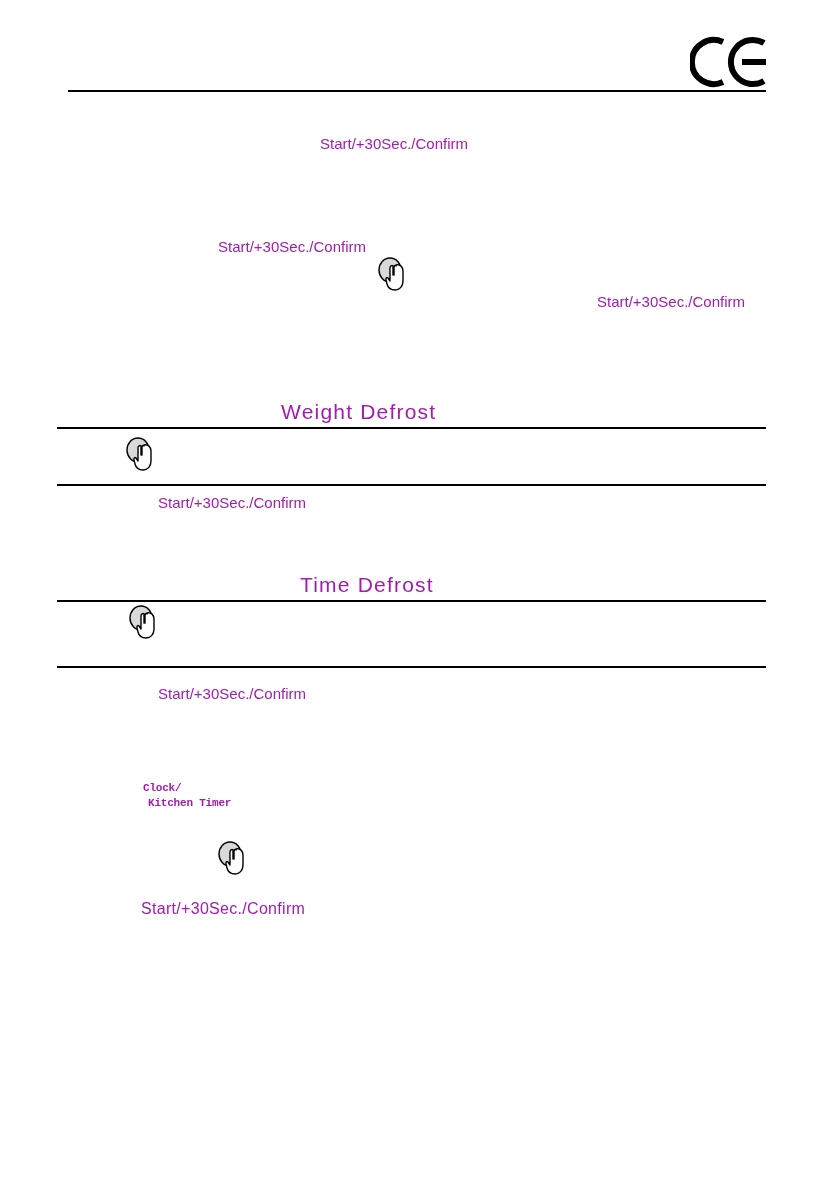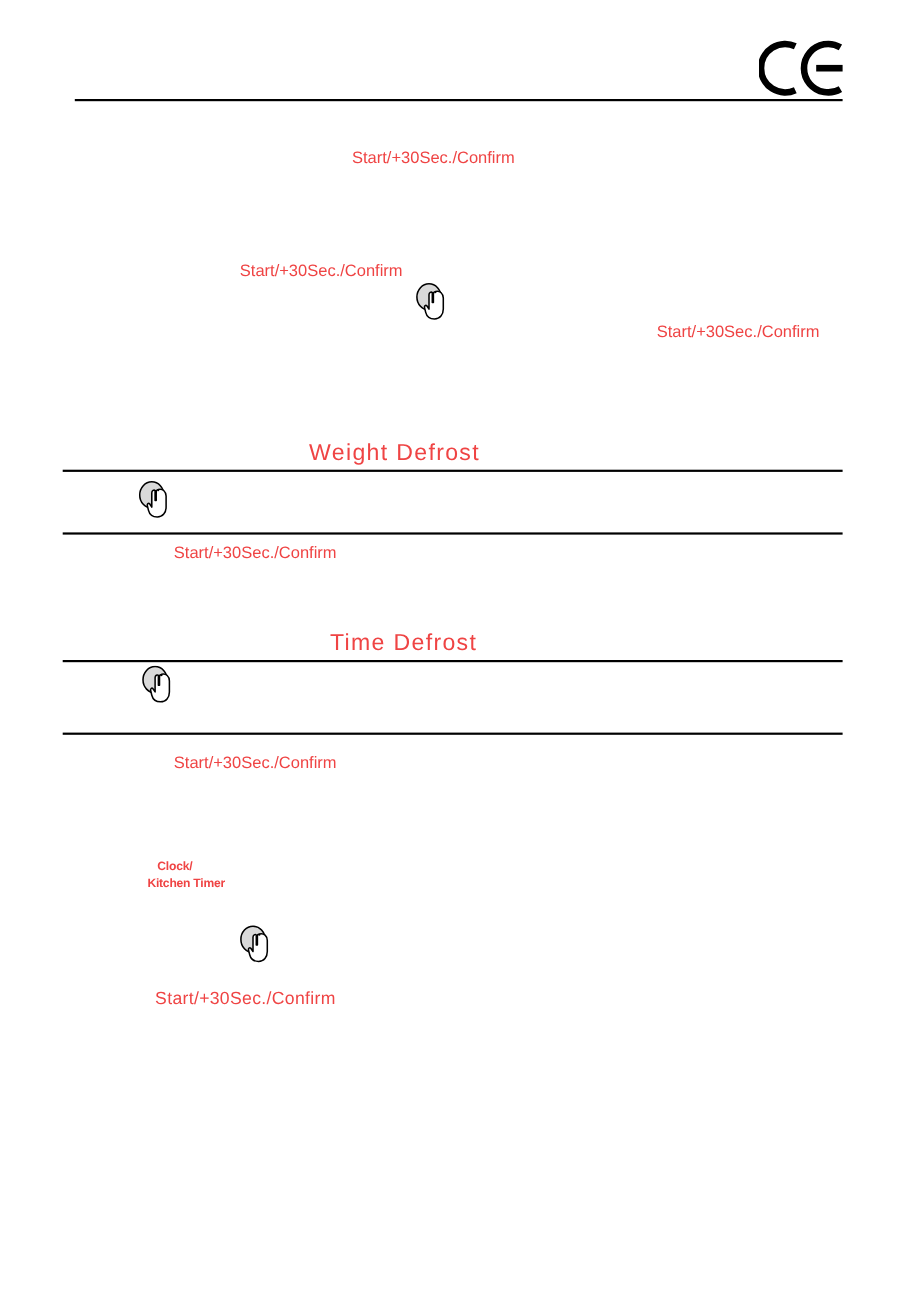--- a/index.html
+++ b/index.html
@@ -18,25 +18,25 @@
   }
   .rule {
     position: absolute;
     background: #000000;
     height: 2px;
   }
   .txt {
     position: absolute;
     white-space: nowrap;
     font-family: "Liberation Sans", sans-serif;
-    color: #ef4444;
+    color: #a21caf;
   }
   .t15 { font-size: 15px; }
   .t16 { font-size: 16px; letter-spacing: 0.3px; }
-  .t11 { font-size: 11px; font-weight: bold; letter-spacing: -0.2px; }
+  .t11 { font-size: 11px; font-weight: bold; letter-spacing: -0.2px; font-family: Liberation Mono, monospace; }
   .heading {
     font-size: 21px;
     letter-spacing: 1.2px;
   }
   
   .ce {
     position: absolute;
     left: 690px;
     top: 34px;
     width: 80px;
@@ -101,21 +101,21 @@
       <ellipse cx="14" cy="13" rx="11" ry="12" fill="#d9d9d9" stroke="#000" stroke-width="1.4"></ellipse>
       <path d="M20 8 C24 7 27 10 27 14 L27 24 C27 29 24 33 19 33 C15 33 12 31 11 27 L10 23 C9.5 21 11 20 12 21 L14 24 L14 11 C14 9 16 8 17 9 L17 18 L18 18 L18 10 C18 8 20 8 20 9 Z" fill="#ffffff" stroke="#000" stroke-width="1.4" stroke-linejoin="round"></path>
     </svg>
   </div>
 
   <div class="rule" style="left:57px; top:666px; width:709px;"></div>
 
   <div class="txt t15" style="left:158px; top:685px;">Start/+30Sec./Confirm</div>
 
   <div class="txt t11" style="left:143px; top:782px;">Clock/</div>
-  <div class="txt t11" style="left:106px; top:797px;padding-left:28px;">Kitchen Timer</div>
+  <div class="txt t11" style="left:120px; top:797px;padding-left:28px;">Kitchen Timer</div>
 
   <div class="hand" style="left:216px; top:841px;">
     <svg width="34" height="36" viewBox="0 0 34 36" xmlns="http://www.w3.org/2000/svg">
       <ellipse cx="14" cy="13" rx="11" ry="12" fill="#d9d9d9" stroke="#000" stroke-width="1.4"></ellipse>
       <path d="M20 8 C24 7 27 10 27 14 L27 24 C27 29 24 33 19 33 C15 33 12 31 11 27 L10 23 C9.5 21 11 20 12 21 L14 24 L14 11 C14 9 16 8 17 9 L17 18 L18 18 L18 10 C18 8 20 8 20 9 Z" fill="#ffffff" stroke="#000" stroke-width="1.4" stroke-linejoin="round"></path>
     </svg>
   </div>
 
   <div class="txt t16" style="left:141px; top:900px;">Start/+30Sec./Confirm</div>
 

